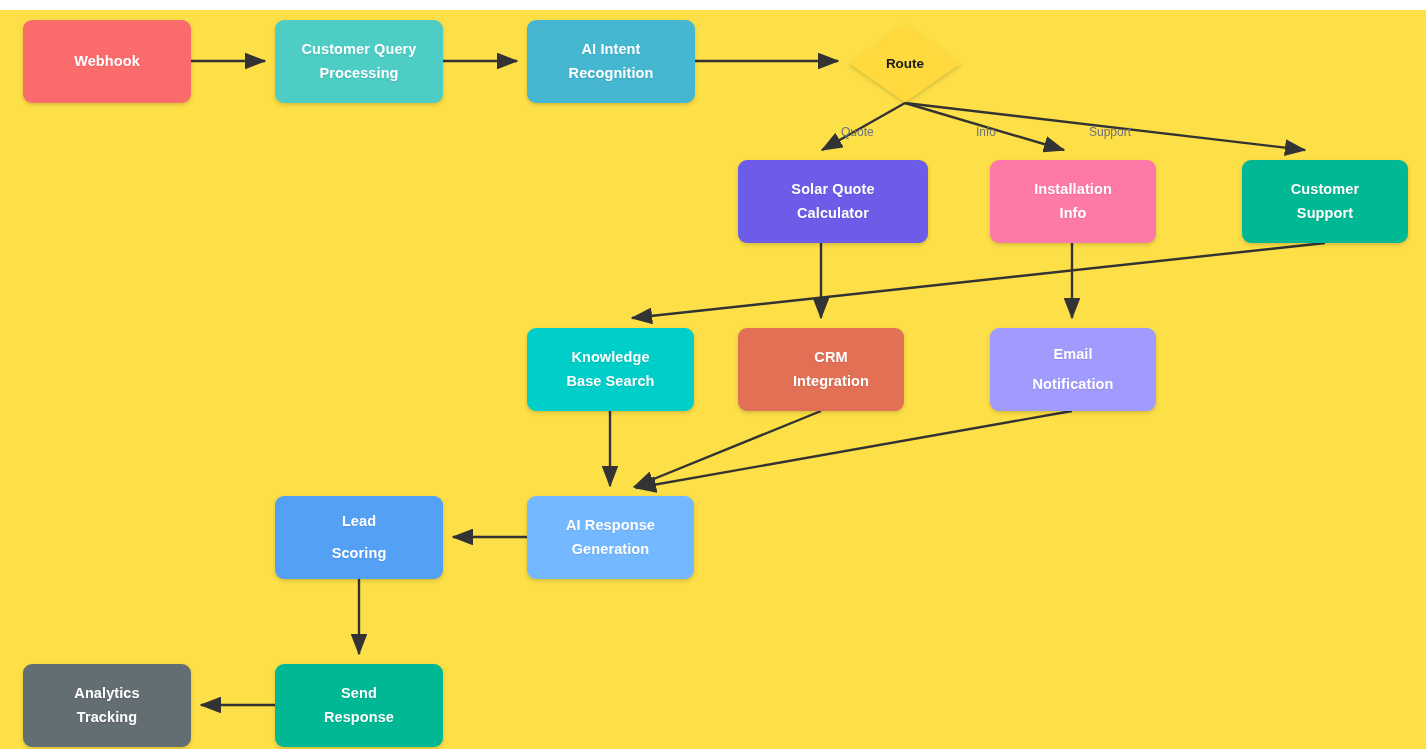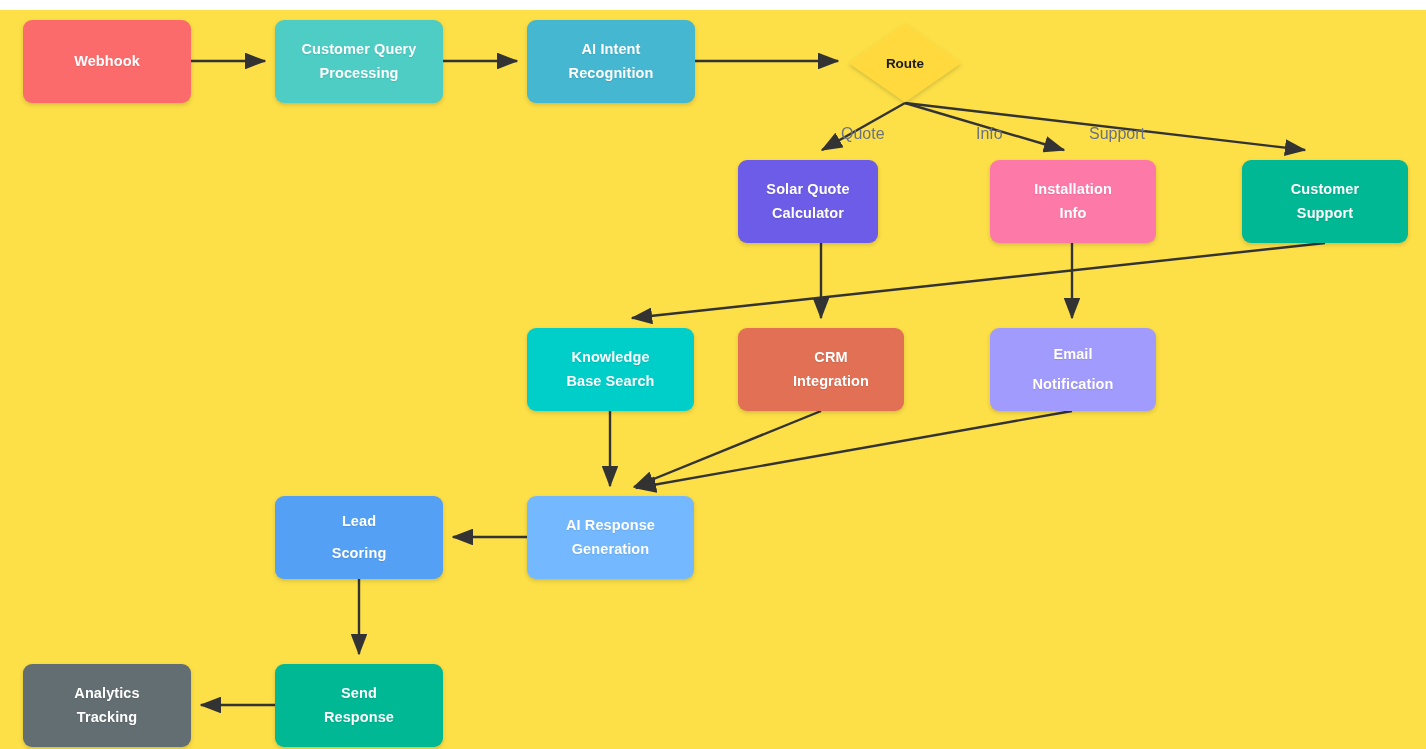--- a/index.html
+++ b/index.html
@@ -61,21 +61,21 @@
     position: absolute;
     left: 0; top: 0;
     width: 100%; height: 100%;
   }
   .decision .decision-label {
     position: relative;
     z-index: 2;
   }
   .edge-label {
     position: absolute;
-    font-size: 16px;
+    font-size: 12px;
     color: #6b7280;
     font-weight: normal;
     white-space: nowrap;
     user-select: none;
   }
 </style>
 </head>
 <body>
 
 <div id="canvas">
@@ -119,21 +119,21 @@
       <div class="node" style="left: 527px; top: 10px; width: 168px; height: 83px; background: rgb(69, 183, 209); color: rgb(255, 255, 255);">
         <span class="line">AI Intent</span>
         <span class="line">Recognition</span>
       </div>
       <div class="decision" style="left: 847px; top: 12px; width: 116px; height: 82px; color: rgb(27, 27, 27);">
         <svg class="diamond-shape" viewBox="0 0 116 82">
           <polygon points="58,2 114,41 58,80 2,41" fill="#ffd93d" filter="url(#nodeshadow)"></polygon>
         </svg>
         <span class="decision-label">Route</span>
       </div>
-      <div class="node" style="left: 738px; top: 150px; width: 140px; height: 83px; background: rgb(108, 92, 231); color: rgb(255, 255, 255);">
+      <div class="node" style="left: 738px; top: 150px; width: 190px; height: 83px; background: rgb(108, 92, 231); color: rgb(255, 255, 255);">
         <span class="line">Solar Quote</span>
         <span class="line">Calculator</span>
       </div>
       <div class="node" style="left: 990px; top: 150px; width: 166px; height: 83px; background: rgb(253, 121, 168); color: rgb(255, 255, 255);">
         <span class="line">Installation</span>
         <span class="line">Info</span>
       </div>
       <div class="node" style="left: 1242px; top: 150px; width: 166px; height: 83px; background: rgb(0, 184, 148); color: rgb(255, 255, 255); align-items: center;">
         <span class="line">Customer</span>
         <span class="line">Support</span>

